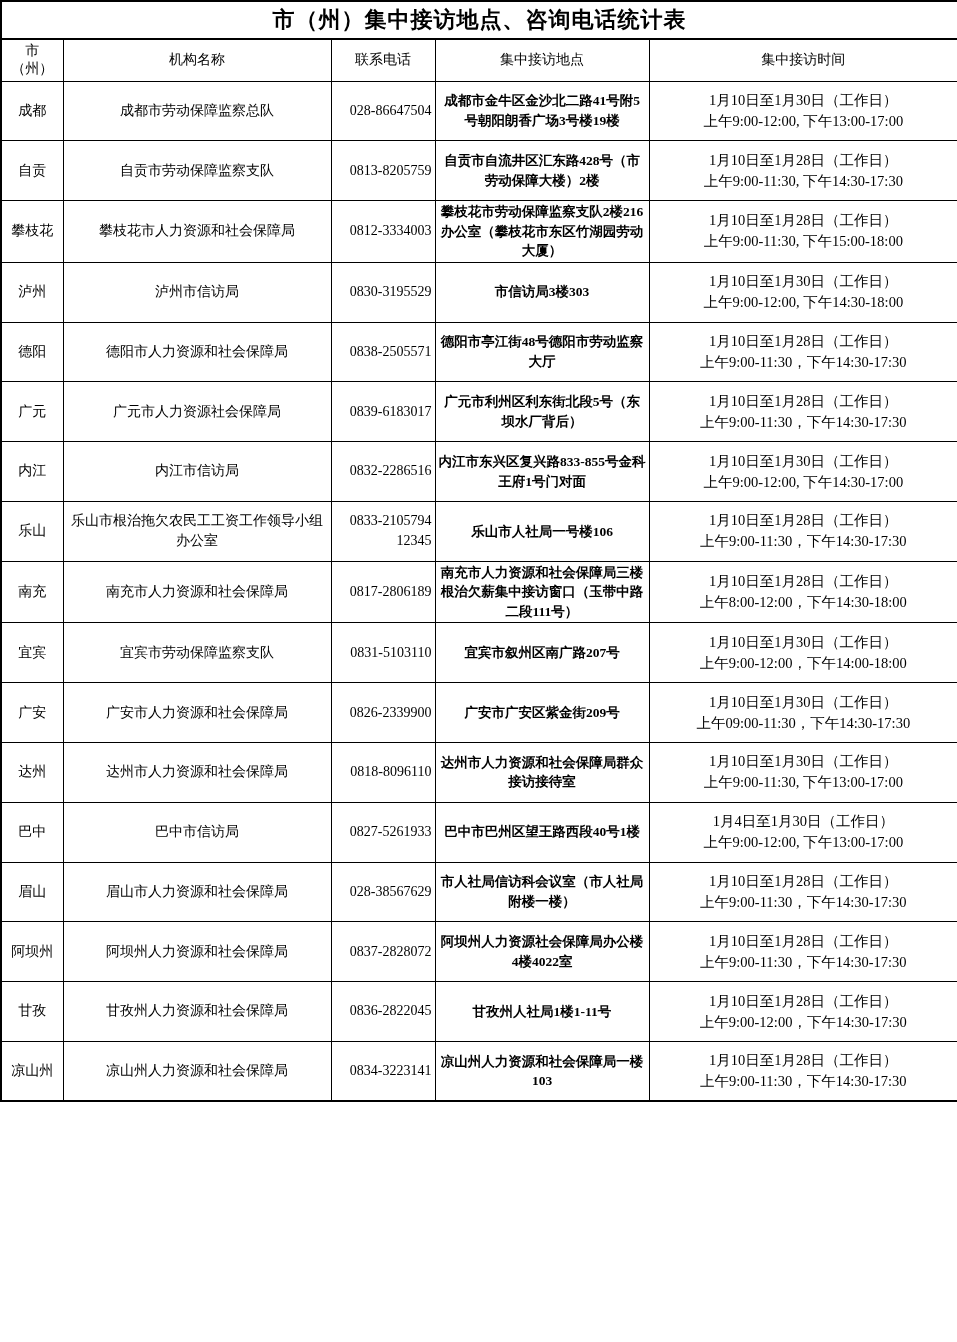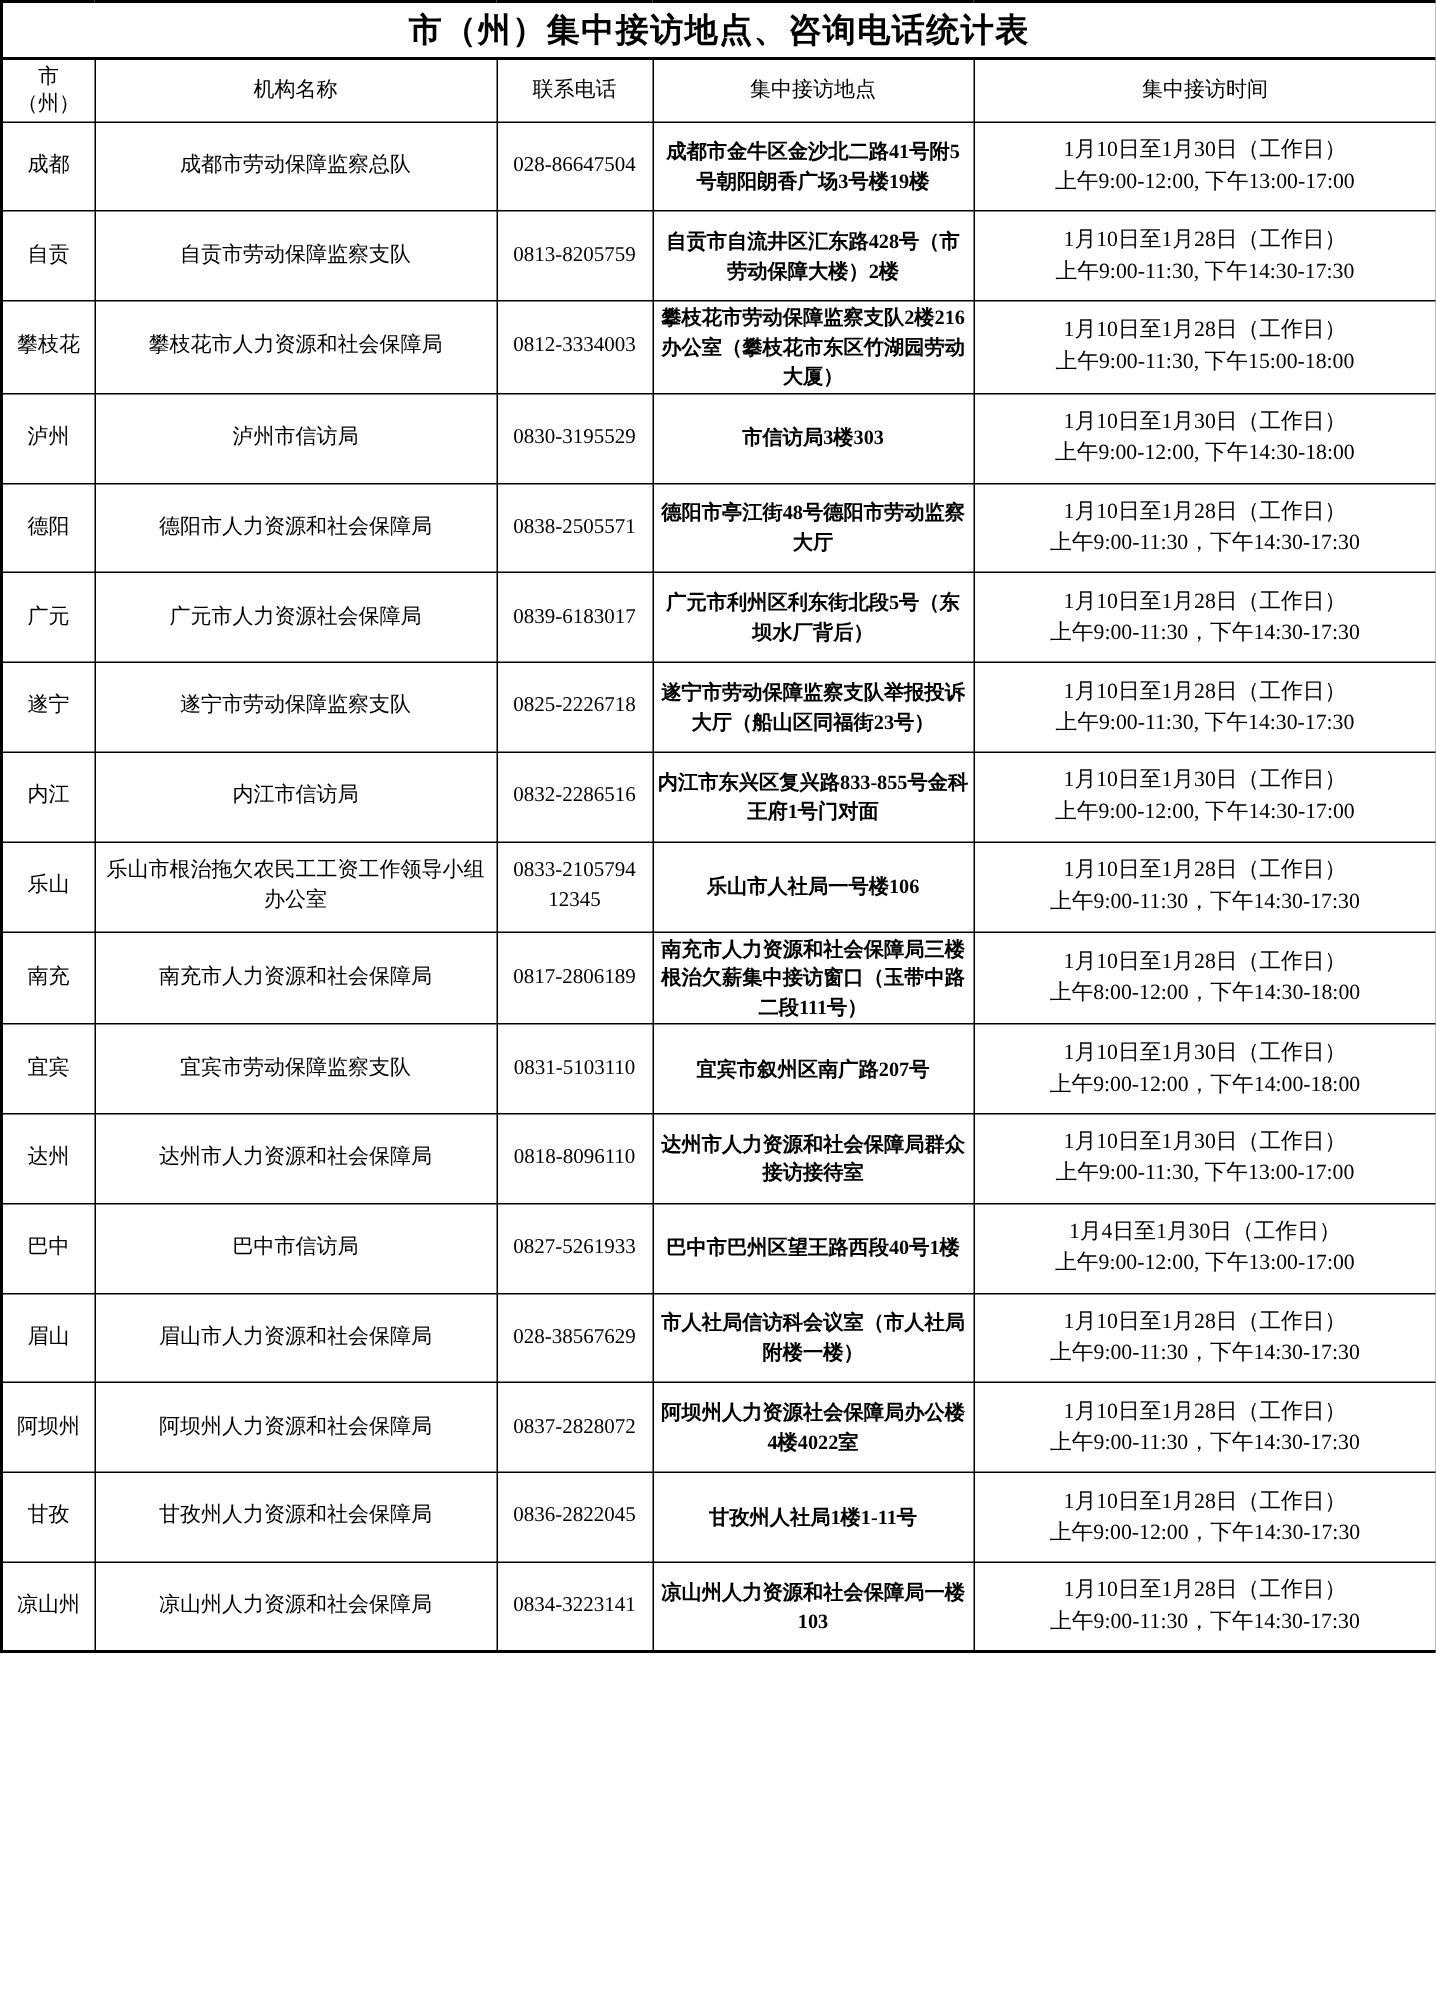--- a/index.html
+++ b/index.html
@@ -43,20 +43,21 @@
   tbody tr {
     height: 59.8px;
   }
   tbody td {
     font-size: 14px;
     line-height: 1.45;
   }
   td.phone-cell {
     font-size: 14px;
     word-wrap: break-word;
+    text-align: right;
   }
   td.location-cell {
     font-size: 13.5px;
     padding: 1px 2px;
     font-weight: bold;
   }
   td.time-cell {
     font-size: 14.5px;
   }
   td.city-cell {
@@ -176,33 +177,20 @@
     <td class="phone-cell">0839-6183017</td>
     <td class="location-cell">广元市利州区利东街北段5号（东坝水厂背后）</td>
     <td class="time-cell">
       <div>1月10日至1月28日（工作日）</div>
       <div>上午9:00-11:30，下午14:30-17:30</div>
     </td>
   </tr>
         <tr>
     <td class="city-cell">
       
-      <span>遂宁</span>
-    </td>
-    <td>遂宁市劳动保障监察支队</td>
-    <td class="phone-cell">0825-2226718</td>
-    <td class="location-cell">遂宁市劳动保障监察支队举报投诉大厅（船山区同福街23号）</td>
-    <td class="time-cell">
-      <div>1月10日至1月28日（工作日）</div>
-      <div>上午9:00-11:30, 下午14:30-17:30</div>
-    </td>
-  </tr>
-        <tr>
-    <td class="city-cell">
-      
       <span>内江</span>
     </td>
     <td>内江市信访局</td>
     <td class="phone-cell">0832-2286516</td>
     <td class="location-cell">内江市东兴区复兴路833-855号金科王府1号门对面</td>
     <td class="time-cell">
       <div>1月10日至1月30日（工作日）</div>
       <div>上午9:00-12:00, 下午14:30-17:00</div>
     </td>
   </tr>
@@ -236,20 +224,33 @@
     <td class="city-cell">
       
       <span>宜宾</span>
     </td>
     <td>宜宾市劳动保障监察支队</td>
     <td class="phone-cell">0831-5103110</td>
     <td class="location-cell">宜宾市叙州区南广路207号</td>
     <td class="time-cell">
       <div>1月10日至1月30日（工作日）</div>
       <div>上午9:00-12:00，下午14:00-18:00</div>
+    </td>
+  </tr>
+        <tr>
+    <td class="city-cell">
+      
+      <span>广安</span>
+    </td>
+    <td>广安市人力资源和社会保障局</td>
+    <td class="phone-cell">0826-2339900</td>
+    <td class="location-cell">广安市广安区紫金街209号</td>
+    <td class="time-cell">
+      <div>1月10日至1月30日（工作日）</div>
+      <div>上午09:00-11:30，下午14:30-17:30</div>
     </td>
   </tr>
         <tr>
     <td class="city-cell">
       
       <span>达州</span>
     </td>
     <td>达州市人力资源和社会保障局</td>
     <td class="phone-cell">0818-8096110</td>
     <td class="location-cell">达州市人力资源和社会保障局群众接访接待室</td>

